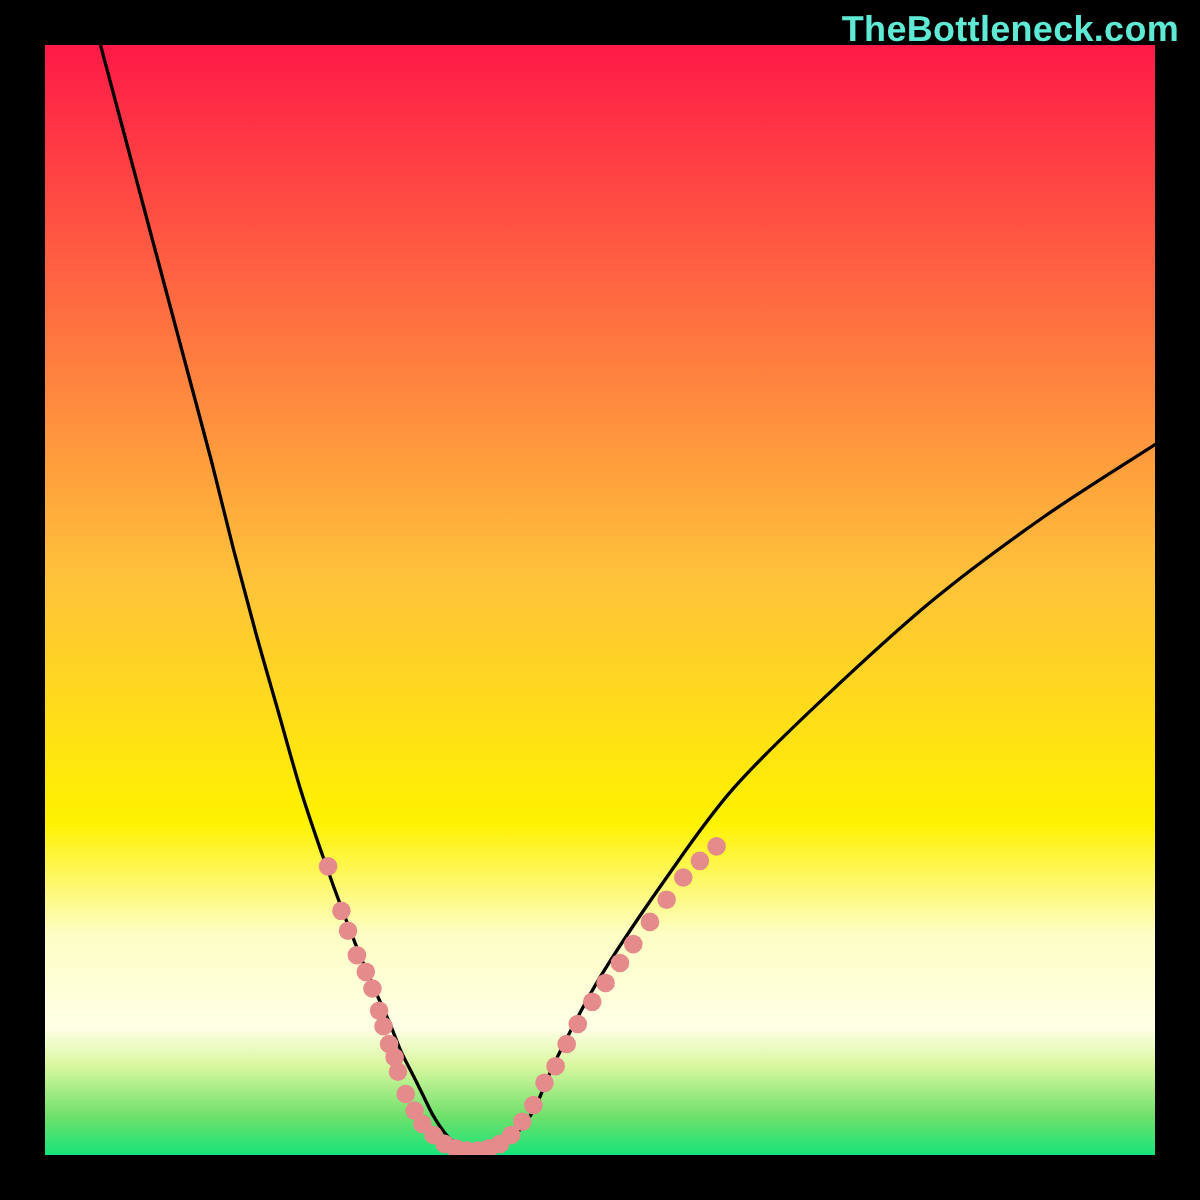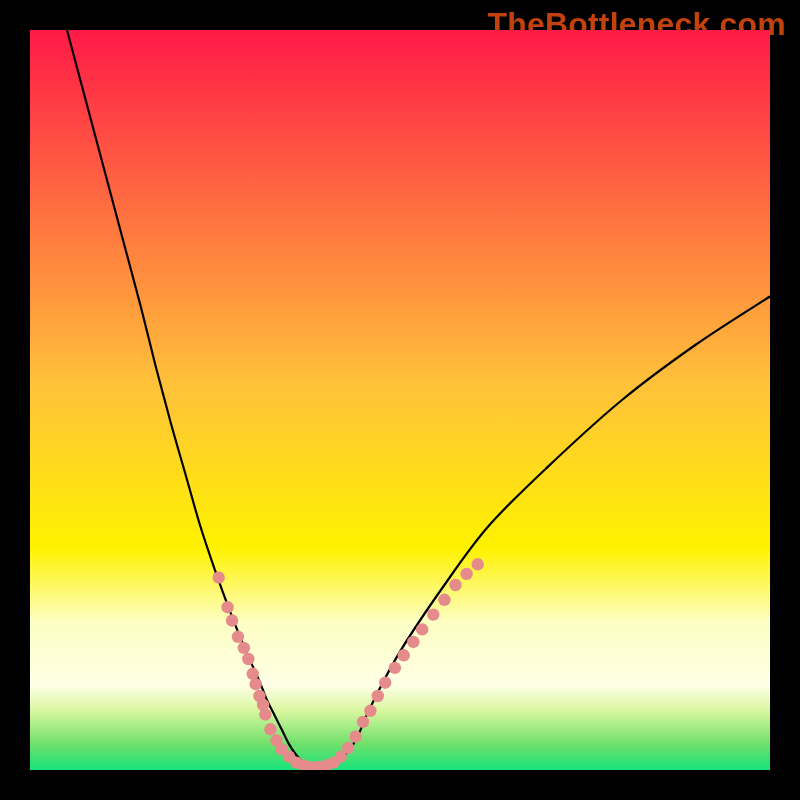--- a/index.html
+++ b/index.html
@@ -14,22 +14,22 @@
   .frame {
     position: relative;
     width: 800px;
     height: 800px;
     background: #000;
   }
   .watermark {
     position: absolute;
     top: 6px;
     right: 14px;
-    color: #c2410c;
-    font-size: 32px;
+    color: #5eead4;
+    font-size: 24px;
     font-weight: 600;
     letter-spacing: 0.2px;
     user-select: none;
   }
   .plot-area {
     position: absolute;
     left: 30px;
     top: 30px;
     width: 740px;
     height: 740px;

